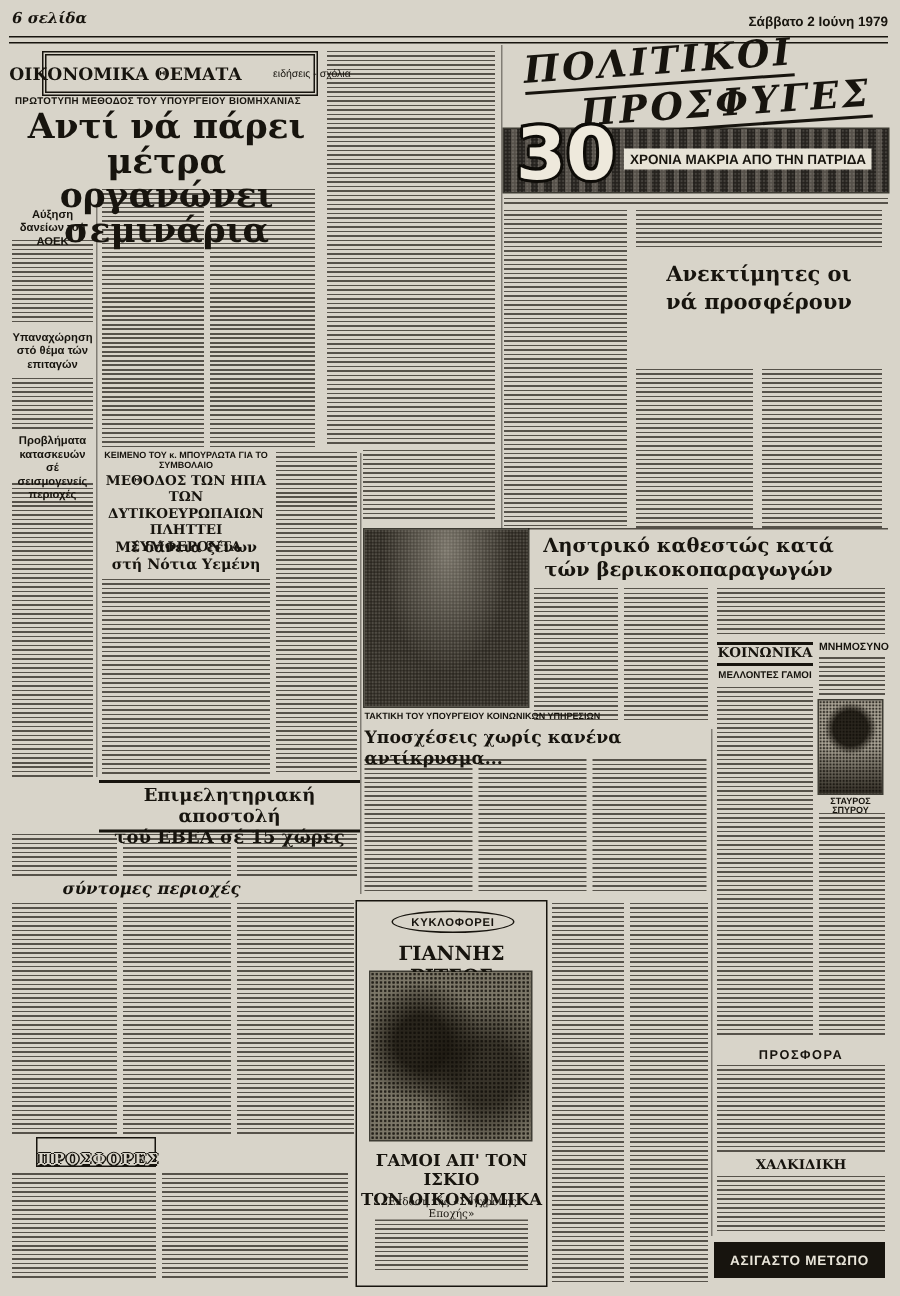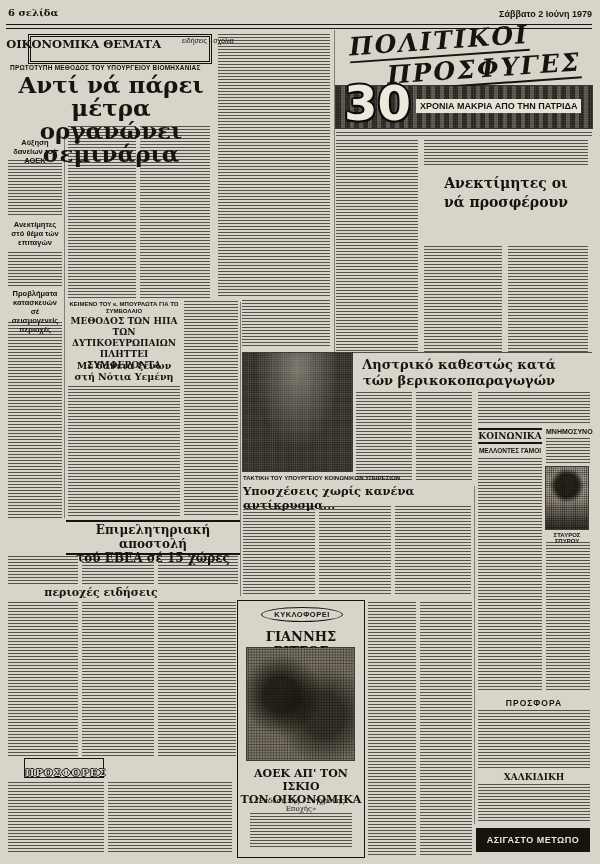--- a/index.html
+++ b/index.html
@@ -1,21 +1,21 @@
 <!DOCTYPE html>
 <html><head>
 <meta charset="utf-8">
 <style>
   html,body{margin:0;padding:0}
   body{background:#a9a59a}
   .page{position:relative;width:600px;height:864px;margin:0 auto;overflow:hidden;
         font-family:"DejaVu Serif",serif;background:#d8d4c9;color:#17140e}
   .abs{position:absolute}
   .b{font-weight:bold}
-  .i{}
+  .i{font-style:italic}
   .ctr{text-align:center}
   .sans{font-family:"Liberation Sans",sans-serif}
   .script{font-family:"DejaVu Serif",serif;font-style:italic;font-weight:bold}
   .tx{position:absolute;
       background-image:repeating-linear-gradient(180deg,rgba(25,21,14,.68) 0 1px,rgba(25,21,14,0) 1px 3px)}
   .vsep{position:absolute;width:1px;background:rgba(25,21,14,.45)}
   .hsep{position:absolute;height:1px;background:rgba(25,21,14,.7)}
   .photo{position:absolute;background-color:#57524a;
       background-image:radial-gradient(rgba(12,10,6,.85) .7px,rgba(12,10,6,0) 1.05px);
       background-size:2.6px 2.6px;outline:1px solid rgba(23,20,14,.8)}
@@ -45,36 +45,36 @@
 </style>
 </head>
 <body>
 
 <div class="page" style="background: rgb(216, 212, 201); color: rgb(23, 20, 14);">
 
   <div class="abs b i" style="left:8px;top:7px;font-size:10px">6 σελίδα</div>
   <div class="abs b sans" style="left:420px;top:9px;width:172px;text-align:right;font-size:9px">Σάββατο 2 Ιούνη 1979</div>
   <div class="abs" style="left:6px;top:24px;width:586px;height:3px;border-top:1px solid #17140e;border-bottom:1px solid #17140e"></div>
 
-  <div class="abs" style="left:28px;top:34px;width:178px;height:24px;border:3px double #17140e;display:flex;justify-content:center;gap:21px">
+  <div class="abs" style="left:28px;top:34px;width:178px;height:24px;border:3px double #17140e;display:flex;align-items:center;justify-content:center;gap:21px">
     <span class="b" style="font-size:11.5px;white-space:nowrap">ΟΙΚΟΝΟΜΙΚΑ ΘΕΜΑΤΑ</span>
     <span class="sans" style="font-size:7px;white-space:nowrap">ειδήσεις - σχόλια</span>
   </div>
   <div class="tx" style="left:218px;top:34px;width:112px;height:264px"></div>
   <div class="abs b sans" style="left:10px;top:64px;width:204px;font-size:6.5px;letter-spacing:.2px">ΠΡΩΤΟΤΥΠΗ ΜΕΘΟΔΟΣ ΤΟΥ ΥΠΟΥΡΓΕΙΟΥ ΒΙΟΜΗΧΑΝΙΑΣ</div>
   <div class="abs b ctr" style="left:8px;top:73px;width:206px;font-size:23px;line-height:23px">
     <span class="blk">Αντί νά πάρει μέτρα</span>
     <span class="blk">οργανώνει σεμινάρια</span>
   </div>
   <div class="tx" style="left:68px;top:126px;width:68px;height:172px"></div>
   <div class="tx" style="left:140px;top:126px;width:70px;height:172px"></div>
 
   <div class="abs b ctr sans" style="left:8px;top:138px;width:54px;font-size:7.5px;line-height:9px">Αύξηση δανείων τού ΑΟΕΚ</div>
   <div class="tx" style="left:8px;top:160px;width:54px;height:56px"></div>
-  <div class="abs b ctr sans" style="left:8px;top:220px;width:54px;font-size:7.5px;line-height:9px">Ανεκτίμητες στό θέμα τών επιταγών</div>
+  <div class="abs b ctr sans" style="left:8px;top:220px;width:54px;font-size:7.5px;line-height:9px">Υπαναχώρηση στό θέμα τών επιταγών</div>
   <div class="tx" style="left:8px;top:252px;width:54px;height:34px"></div>
   <div class="abs b ctr sans" style="left:8px;top:289px;width:54px;font-size:7.5px;line-height:9px">Προβλήματα κατασκευών σέ σεισμογενείς περιοχές</div>
   <div class="tx" style="left:8px;top:322px;width:54px;height:196px"></div>
   <div class="vsep" style="left:64px;top:136px;height:382px"></div>
 
   <div class="abs b ctr sans" style="left:68px;top:301px;width:112px;font-size:6px;line-height:7px">ΚΕΙΜΕΝΟ ΤΟΥ κ. ΜΠΟΥΡΛΩΤΑ ΓΙΑ ΤΟ ΣΥΜΒΟΛΑΙΟ</div>
   <div class="abs b ctr" style="left:66px;top:316px;width:116px;font-size:9px;line-height:11px">
     <span class="blk">ΜΕΘΟΔΟΣ ΤΩΝ ΗΠΑ</span>
     <span class="blk">ΤΩΝ ΔΥΤΙΚΟΕΥΡΩΠΑΙΩΝ</span>
     <span class="blk">ΠΛΗΤΤΕΙ ΣΥΜΦΕΡΟΝΤΑ</span>
@@ -88,37 +88,37 @@
   <div class="tx" style="left:242px;top:300px;width:88px;height:48px"></div>
 
   <div class="abs b ctr" style="left:66px;top:520px;width:174px;height:30px;border-top:2px solid #17140e;border-bottom:2px solid #17140e;font-size:12px;line-height:14px;padding-top:1px">
     <span class="blk">Επιμελητηριακή αποστολή</span>
     <span class="blk">τού ΕΒΕΑ σέ 15 χώρες</span>
   </div>
   <div class="tx" style="left:8px;top:556px;width:70px;height:28px"></div>
   <div class="tx" style="left:82px;top:556px;width:72px;height:28px"></div>
   <div class="tx" style="left:158px;top:556px;width:80px;height:28px"></div>
 
-  <div class="abs b i ctr" style="left:36px;top:586px;width:130px;font-size:11px">περιοχές ειδήσεις</div>
+  <div class="abs b i ctr" style="left:36px;top:586px;width:130px;font-size:11px">σύντομες περιοχές</div>
   <div class="tx" style="left:8px;top:602px;width:70px;height:154px"></div>
   <div class="tx" style="left:82px;top:602px;width:72px;height:154px"></div>
   <div class="tx" style="left:158px;top:602px;width:78px;height:154px"></div>
 
   <div class="abs ctr" style="left:24px;top:758px;width:78px;height:16px;border:1px solid #17140e;padding-top:2px">
     <span class="b outline" style="font-size:10px;letter-spacing:1px">ΠΡΟΣΦΟΡΕΣ</span>
   </div>
   <div class="tx" style="left:8px;top:782px;width:96px;height:72px"></div>
   <div class="tx" style="left:108px;top:782px;width:124px;height:72px"></div>
 
   <div class="abs" style="left:237px;top:600px;width:126px;height:256px;border:1.5px solid #17140e">
     <div class="abs ctr b sans" style="left:23px;top:6px;width:80px;border:1px solid #17140e;border-radius:50%;font-size:7.5px;padding:2px 0;letter-spacing:.5px">ΚΥΚΛΟΦΟΡΕΙ</div>
     <div class="abs b ctr" style="left:0;top:28px;width:126px;font-size:13px">ΓΙΑΝΝΗΣ ΡΙΤΣΟΣ</div>
     <div class="photo ritsos-ph" style="left:9px;top:47px;width:107px;height:112px"></div>
     <div class="abs b ctr" style="left:0;top:166px;width:126px;font-size:11px;line-height:13px">
-      <span class="blk">ΑΟΕΚ ΑΠ' ΤΟΝ ΙΣΚΙΟ</span>
+      <span class="blk">ΓΑΜΟΙ ΑΠ' ΤΟΝ ΙΣΚΙΟ</span>
       <span class="blk">ΤΩΝ ΟΙΚΟΝΟΜΙΚΑ</span>
     </div>
     <div class="abs ctr" style="left:4px;top:196px;width:118px;font-size:7px">Έκδοση τής «Σύγχρονης Εποχής»</div>
     <div class="tx" style="left:12px;top:212px;width:102px;height:34px"></div>
   </div>
 
   <div class="abs script" style="left:350px;top:24px;width:240px;font-size:25px;transform:rotate(-4deg)">
     <span class="blk" style="letter-spacing:2px;border-bottom:2px solid #17140e;width:fit-content">ΠΟΛΙΤΙΚΟΙ</span>
     <span class="blk" style="letter-spacing:2px;margin-left:36px;border-bottom:2px solid #17140e;width:fit-content">ΠΡΟΣΦΥΓΕΣ</span>
   </div>

